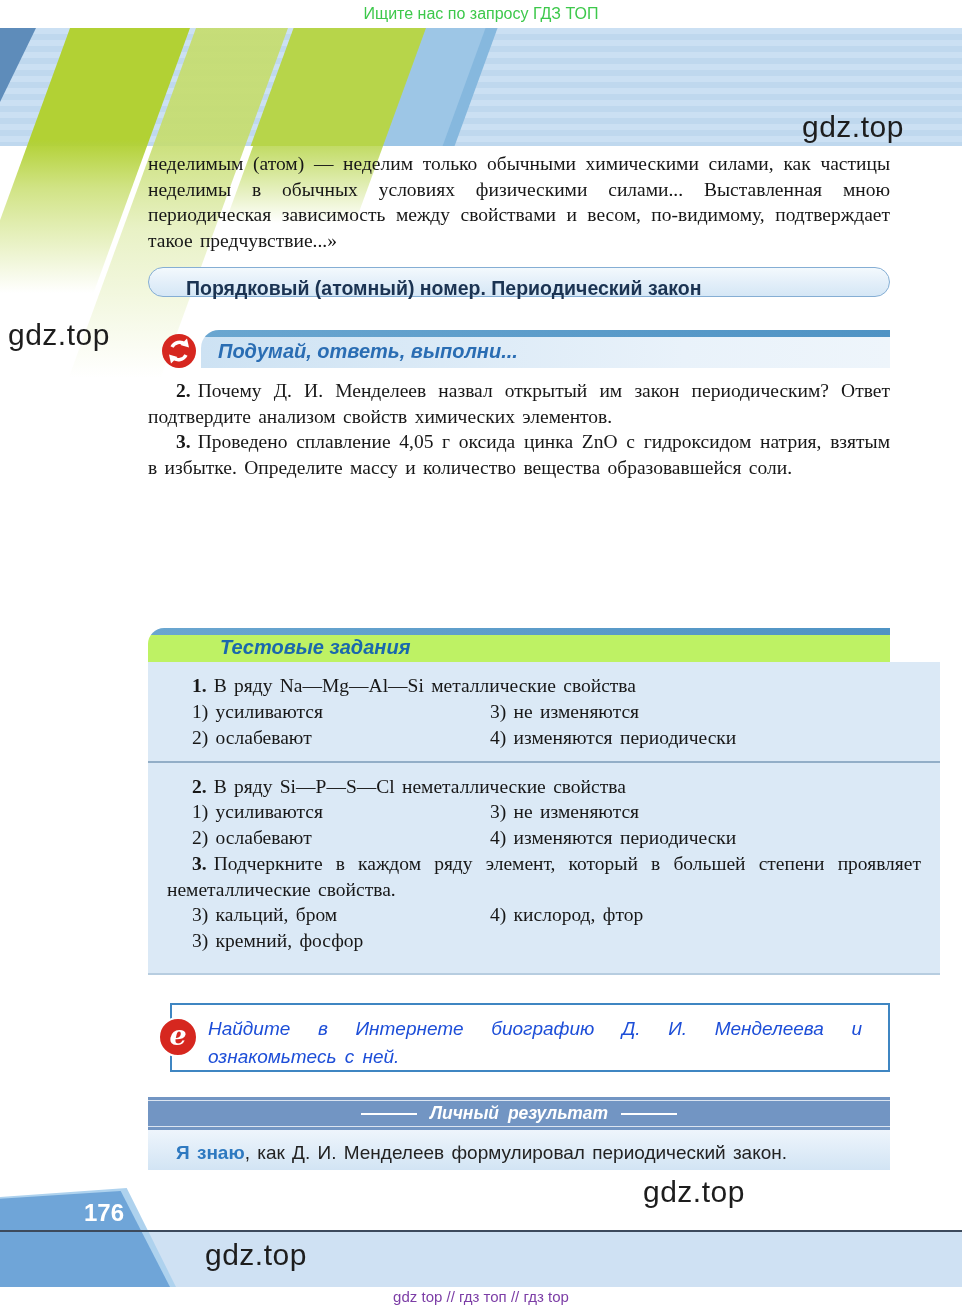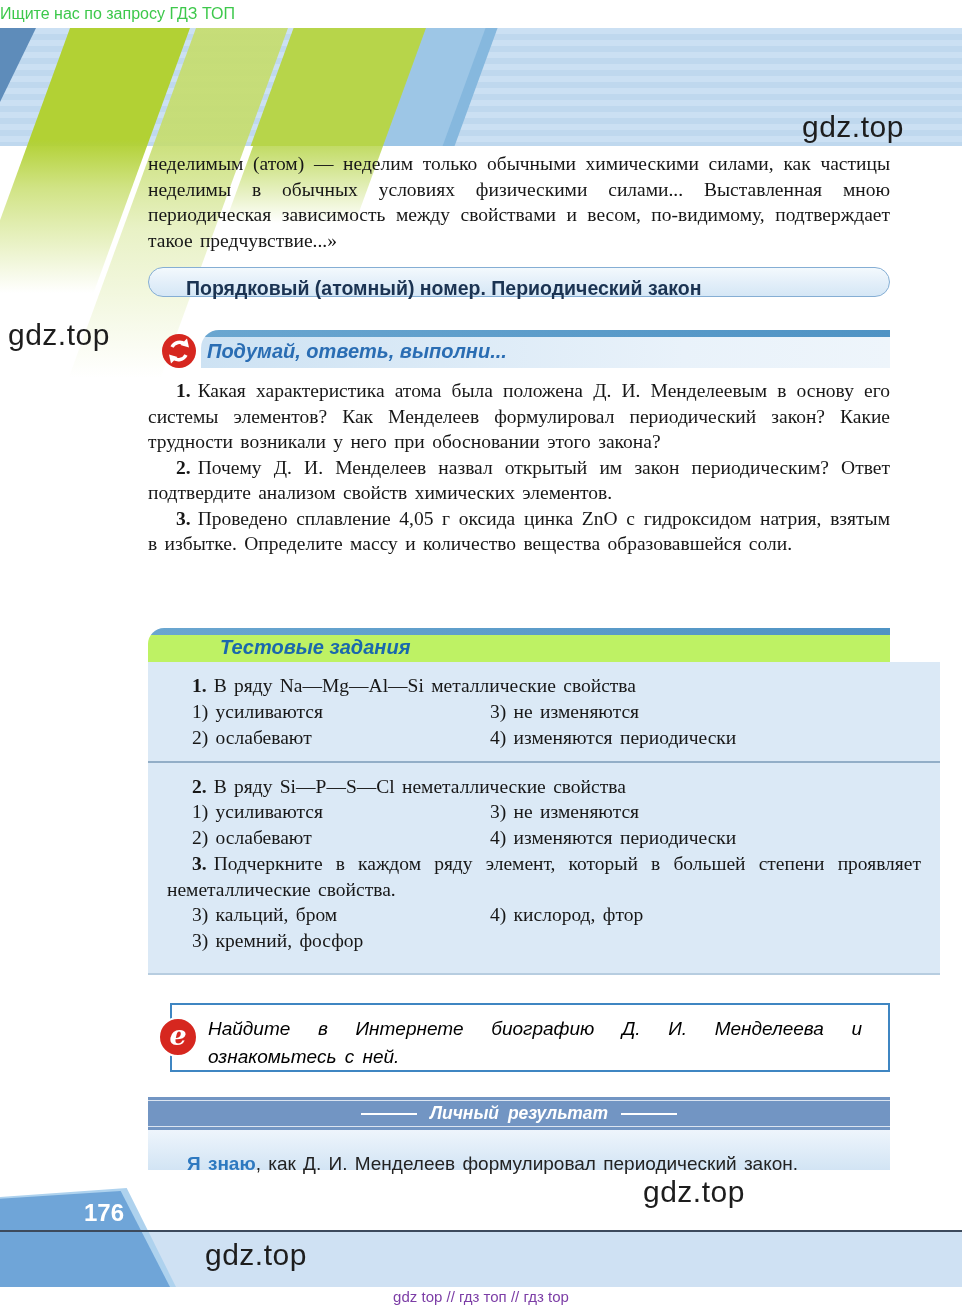--- a/index.html
+++ b/index.html
@@ -1,20 +1,20 @@
 <!DOCTYPE html>
 <html><head>
 <meta charset="utf-8">
 <style>
   html,body{margin:0;padding:0;}
   body{width:962px;height:1310px;background:#ffffff;font-family:"Liberation Sans",sans-serif;position:relative;overflow:hidden;}
   .abs{position:absolute;}
 
   
-  .promo{top:5px;left:0;width:962px;text-align:left;font-size:16px;color:#3dc84b;}
+  .promo{top:5px;left:0;width:962px;text-align:center;font-size:16px;color:#3dc84b;}
 
   
   .band{top:28px;left:0;width:962px;height:118px;overflow:hidden;
         background:repeating-linear-gradient(180deg,#cbe0f3 0 6px,#bfd8ee 6px 12px);}
   .band .wedge-navy{position:absolute;left:0;top:0;width:36px;height:74px;
         clip-path:polygon(0 0,100% 0,0 100%);background:#5e8cba;}
   .band .wedge-blue{position:absolute;left:395px;top:-4px;width:95px;height:130px;
         transform:skewX(-20deg);transform-origin:0 0;background:#9dc6e6;}
   .band .wedge-blue2{position:absolute;left:487px;top:-4px;width:12px;height:130px;
         transform:skewX(-20deg);transform-origin:0 0;background:#86b8de;}
@@ -47,56 +47,56 @@
   .topic{top:267px;left:148px;width:742px;height:30px;box-sizing:border-box;
          border:1.5px solid #85aed4;border-radius:22px;
          background:linear-gradient(180deg,#f3f9fd 0%,#e2eef9 55%,#d5e7f6 100%);}
   .topic span{display:block;padding-left:37px;line-height:40px;font-size:19.5px;font-weight:bold;color:#1b3352;}
 
   
   .think-icon{top:333px;left:161px;width:36px;height:36px;}
   .think-bar{top:330px;left:201px;width:689px;height:38px;border-top-left-radius:18px;overflow:hidden;}
   .think-bar .cap{height:7px;background:linear-gradient(90deg,#6aa6d0,#4f93c4);border-top-left-radius:18px;}
   .think-bar .bodyrow{height:31px;background:linear-gradient(90deg,#cde2f3,#e9f2fa 70%,#eef5fb);}
-  .think-bar .bodyrow span{display:block;padding-left:6px;line-height:29px;
+  .think-bar .bodyrow span{display:block;padding-left:17px;line-height:29px;
         font-size:20px;font-weight:bold;font-style:italic;color:#2a6db3;}
 
   
   .test-head{top:628px;left:148px;width:742px;height:34px;border-top-left-radius:16px;overflow:hidden;}
   .test-head .cap{height:7px;background:linear-gradient(90deg,#6aa6d0,#4f93c4);border-top-left-radius:16px;}
   .test-head .bodyrow{height:27px;background:#bef264;}
   .test-head .bodyrow span{display:block;padding-left:72px;line-height:24px;
         font-size:20px;font-weight:bold;font-style:italic;color:#1a68ad;}
   .test-panel{top:662px;left:148px;width:792px;height:313px;box-sizing:border-box;
         background:#dbe9f6;border-bottom:2px solid #b7cde0;padding:11px 19px 0 19px;}
   .test-panel .thead{margin:0;text-indent:25px;}
   .opts{display:grid;grid-auto-flow:column;grid-template-rows:repeat(2,26px);
         grid-template-columns:298px auto;margin-left:25px;}
   .divider{height:0;border-top:2px solid #92aec7;margin:10px -19px 11px -19px;}
   .tq3{margin-top:15px;}
 
   
   .net-box{top:1003px;left:170px;width:720px;height:69px;box-sizing:border-box;
         border:2px solid #3f86c2;background:#ffffff;}
-  .net-box .txt{padding:10px 26px 16px 36px;font-style:italic;font-size:19px;line-height:28px;color:#000000;
+  .net-box .txt{padding:10px 26px 16px 36px;font-style:italic;font-size:19px;line-height:28px;color:#1d4ed8;
         text-align:justify;word-spacing:3px;}
   .e-icon{top:1017px;left:158px;width:40px;height:40px;border-radius:50%;background:#d6271f;
         border:2px solid #fff;box-sizing:border-box;color:#fff;font-weight:bold;font-style:italic;
         font-size:27px;text-align:center;line-height:34px;font-family:"DejaVu Serif",serif;}
 
   
   .result-bar{top:1097px;left:148px;width:742px;height:33px;background:#7295c3;}
   .result-bar .inner{position:absolute;left:0;right:0;top:3px;bottom:3px;
         border-top:1.5px solid rgba(255,255,255,.75);border-bottom:1.5px solid rgba(255,255,255,.75);
         display:flex;align-items:center;justify-content:center;gap:13px;}
   .result-bar .dash{width:56px;height:2px;background:#fff;}
   .result-bar span{color:#fff;font-weight:bold;font-style:italic;font-size:17.5px;word-spacing:4px;text-align:right;}
   .know-box{top:1130px;left:148px;width:742px;height:40px;
         background:linear-gradient(180deg,#eef5fc,#d2e4f4);}
-  .know-box p{margin:15px;padding-left:24px;line-height:38px;font-size:19px;color:#222;word-spacing:2px;}
+  .know-box p{margin:4px;padding-left:24px;line-height:38px;font-size:19px;color:#222;word-spacing:2px;}
   .know-box .lead{color:#2e79c0;font-weight:bold;}
 
   
   .badge-outer{top:1188px;left:0;width:176px;height:99px;background:#aed2ee;
         clip-path:polygon(0 9%,72% 0,100% 100%,0 100%);}
   .badge-inner{top:1191px;left:0;width:170px;height:96px;background:#6fa5d8;
         clip-path:polygon(0 8%,71% 0,100% 100%,0 100%);}
   .page-num{top:1199px;left:84px;color:#fff;font-weight:bold;font-size:24px;}
   .bottom-band{top:1232px;left:0;width:962px;height:55px;background:#cfe1f3;}
   .dark-line{top:1230px;left:0;width:962px;height:2px;background:#3d4a5c;}
@@ -140,21 +140,20 @@
   <polygon points="10,30.5 8,21.5 16.5,24" fill="#fff"></polygon>
 </svg>
 <div class="abs think-bar">
   <div class="cap"></div>
   <div class="bodyrow">
       <span>Подумай, ответь, выполни...</span>
     </div>
 </div>
 
 <div class="abs serif questions">
-  <p><b class="qnum">1.</b><span>Какая характеристика атома была положена Д. И. Менделеевым в основу его системы элементов? Как Менделеев формулировал периодический закон? Какие трудности возникали у него при обосновании этого закона?</span></p>
   <p><b class="qnum">2.</b><span>Почему Д. И. Менделеев назвал открытый им закон периодическим? Ответ подтвердите анализом свойств химических элементов.</span></p>
   <p><b class="qnum">3.</b><span>Проведено сплавление 4,05 г оксида цинка ZnO с гидроксидом натрия, взятым в избытке. Определите массу и количество вещества образовавшейся соли.</span></p>
 </div>
 
 <div class="abs test-head">
   <div class="cap"></div>
   <div class="bodyrow">
       <span>Тестовые задания</span>
     </div>
 </div>

